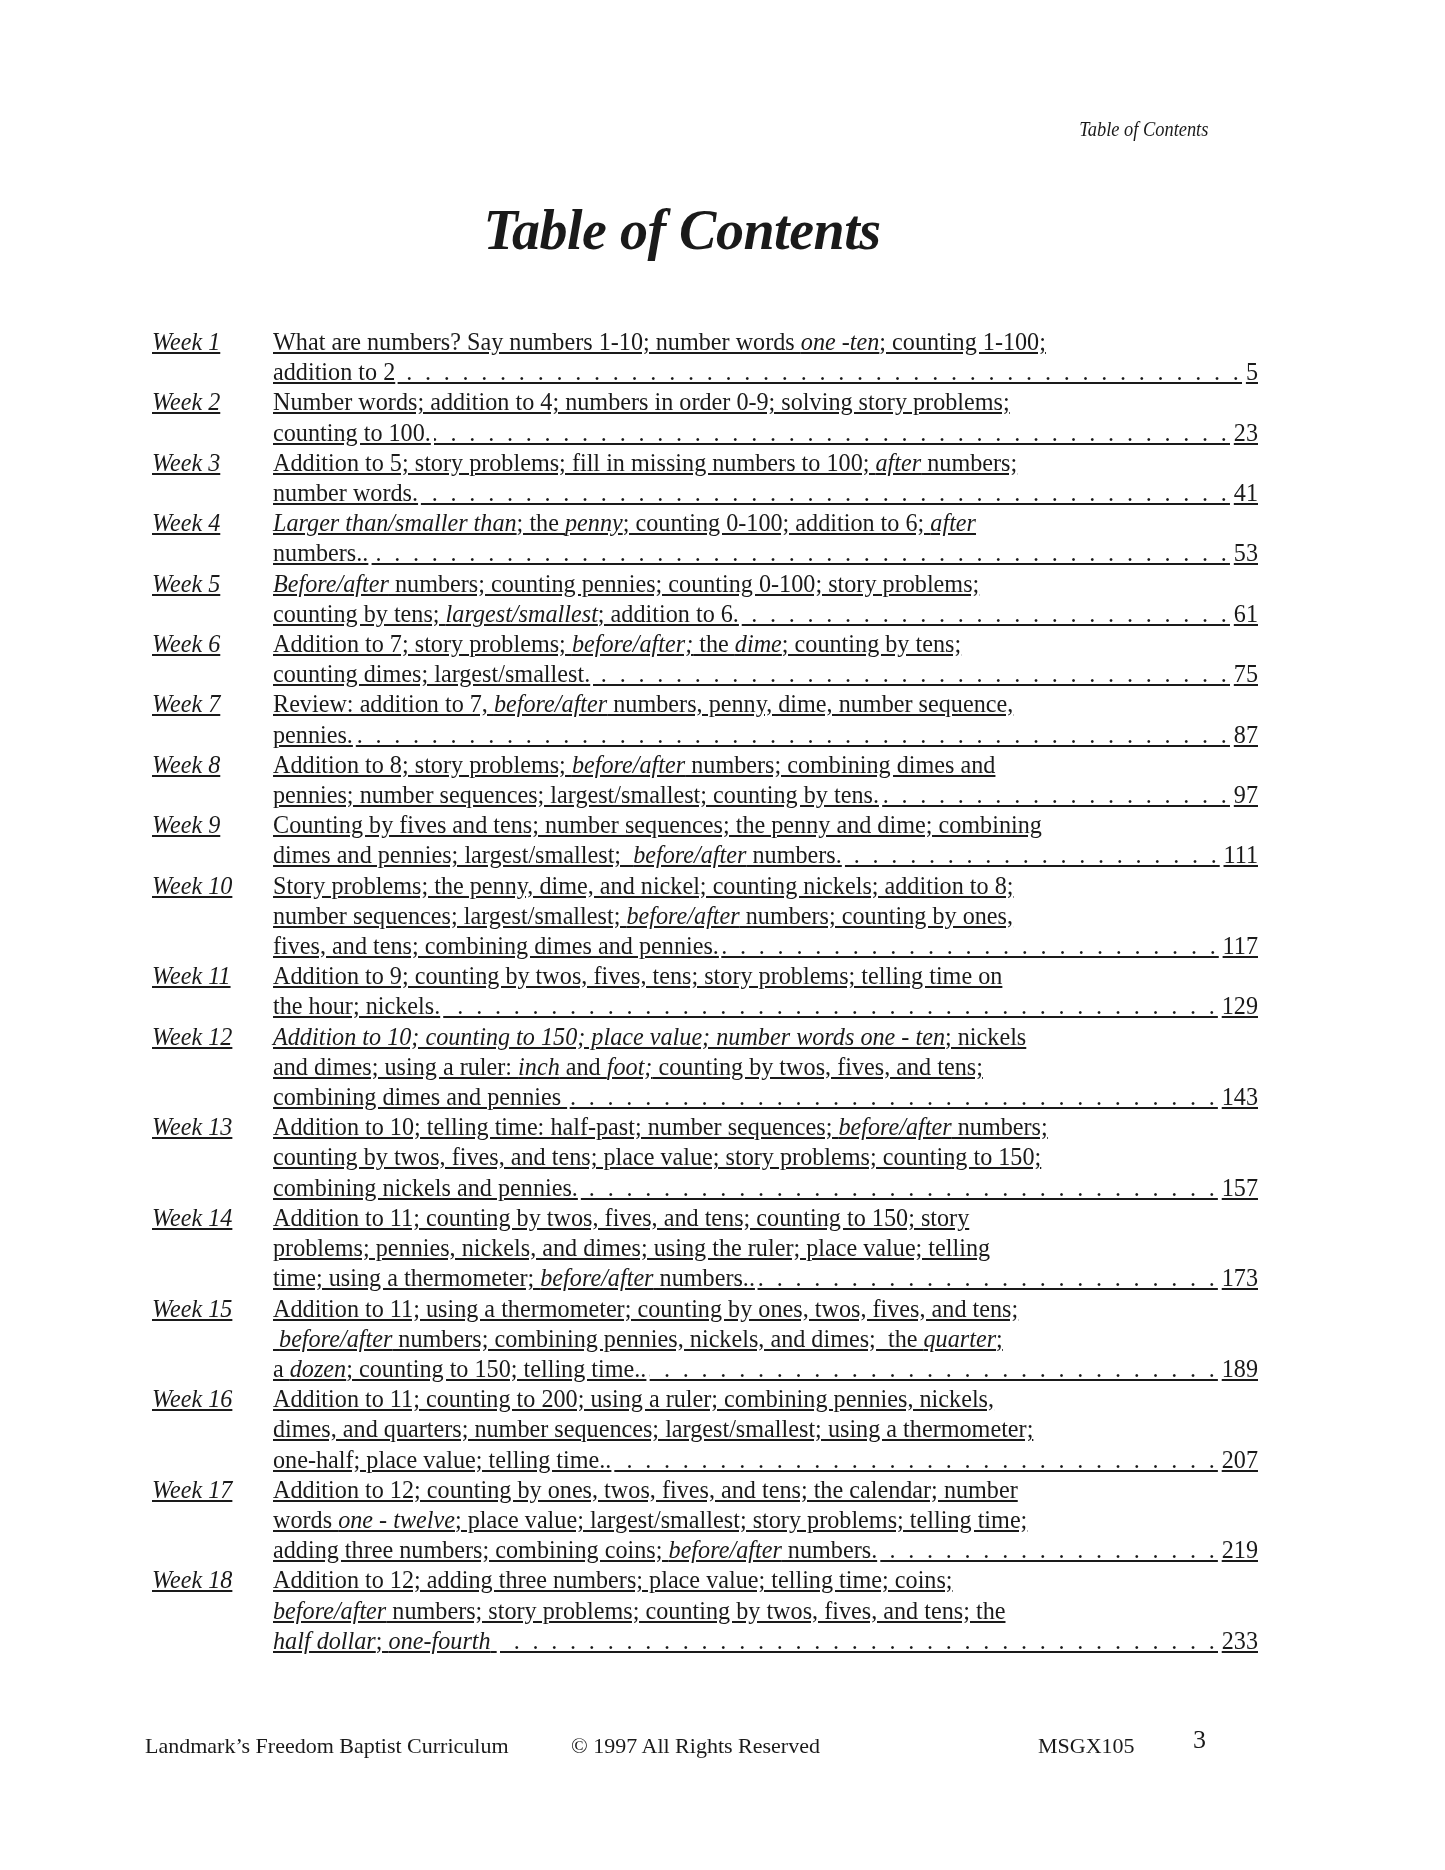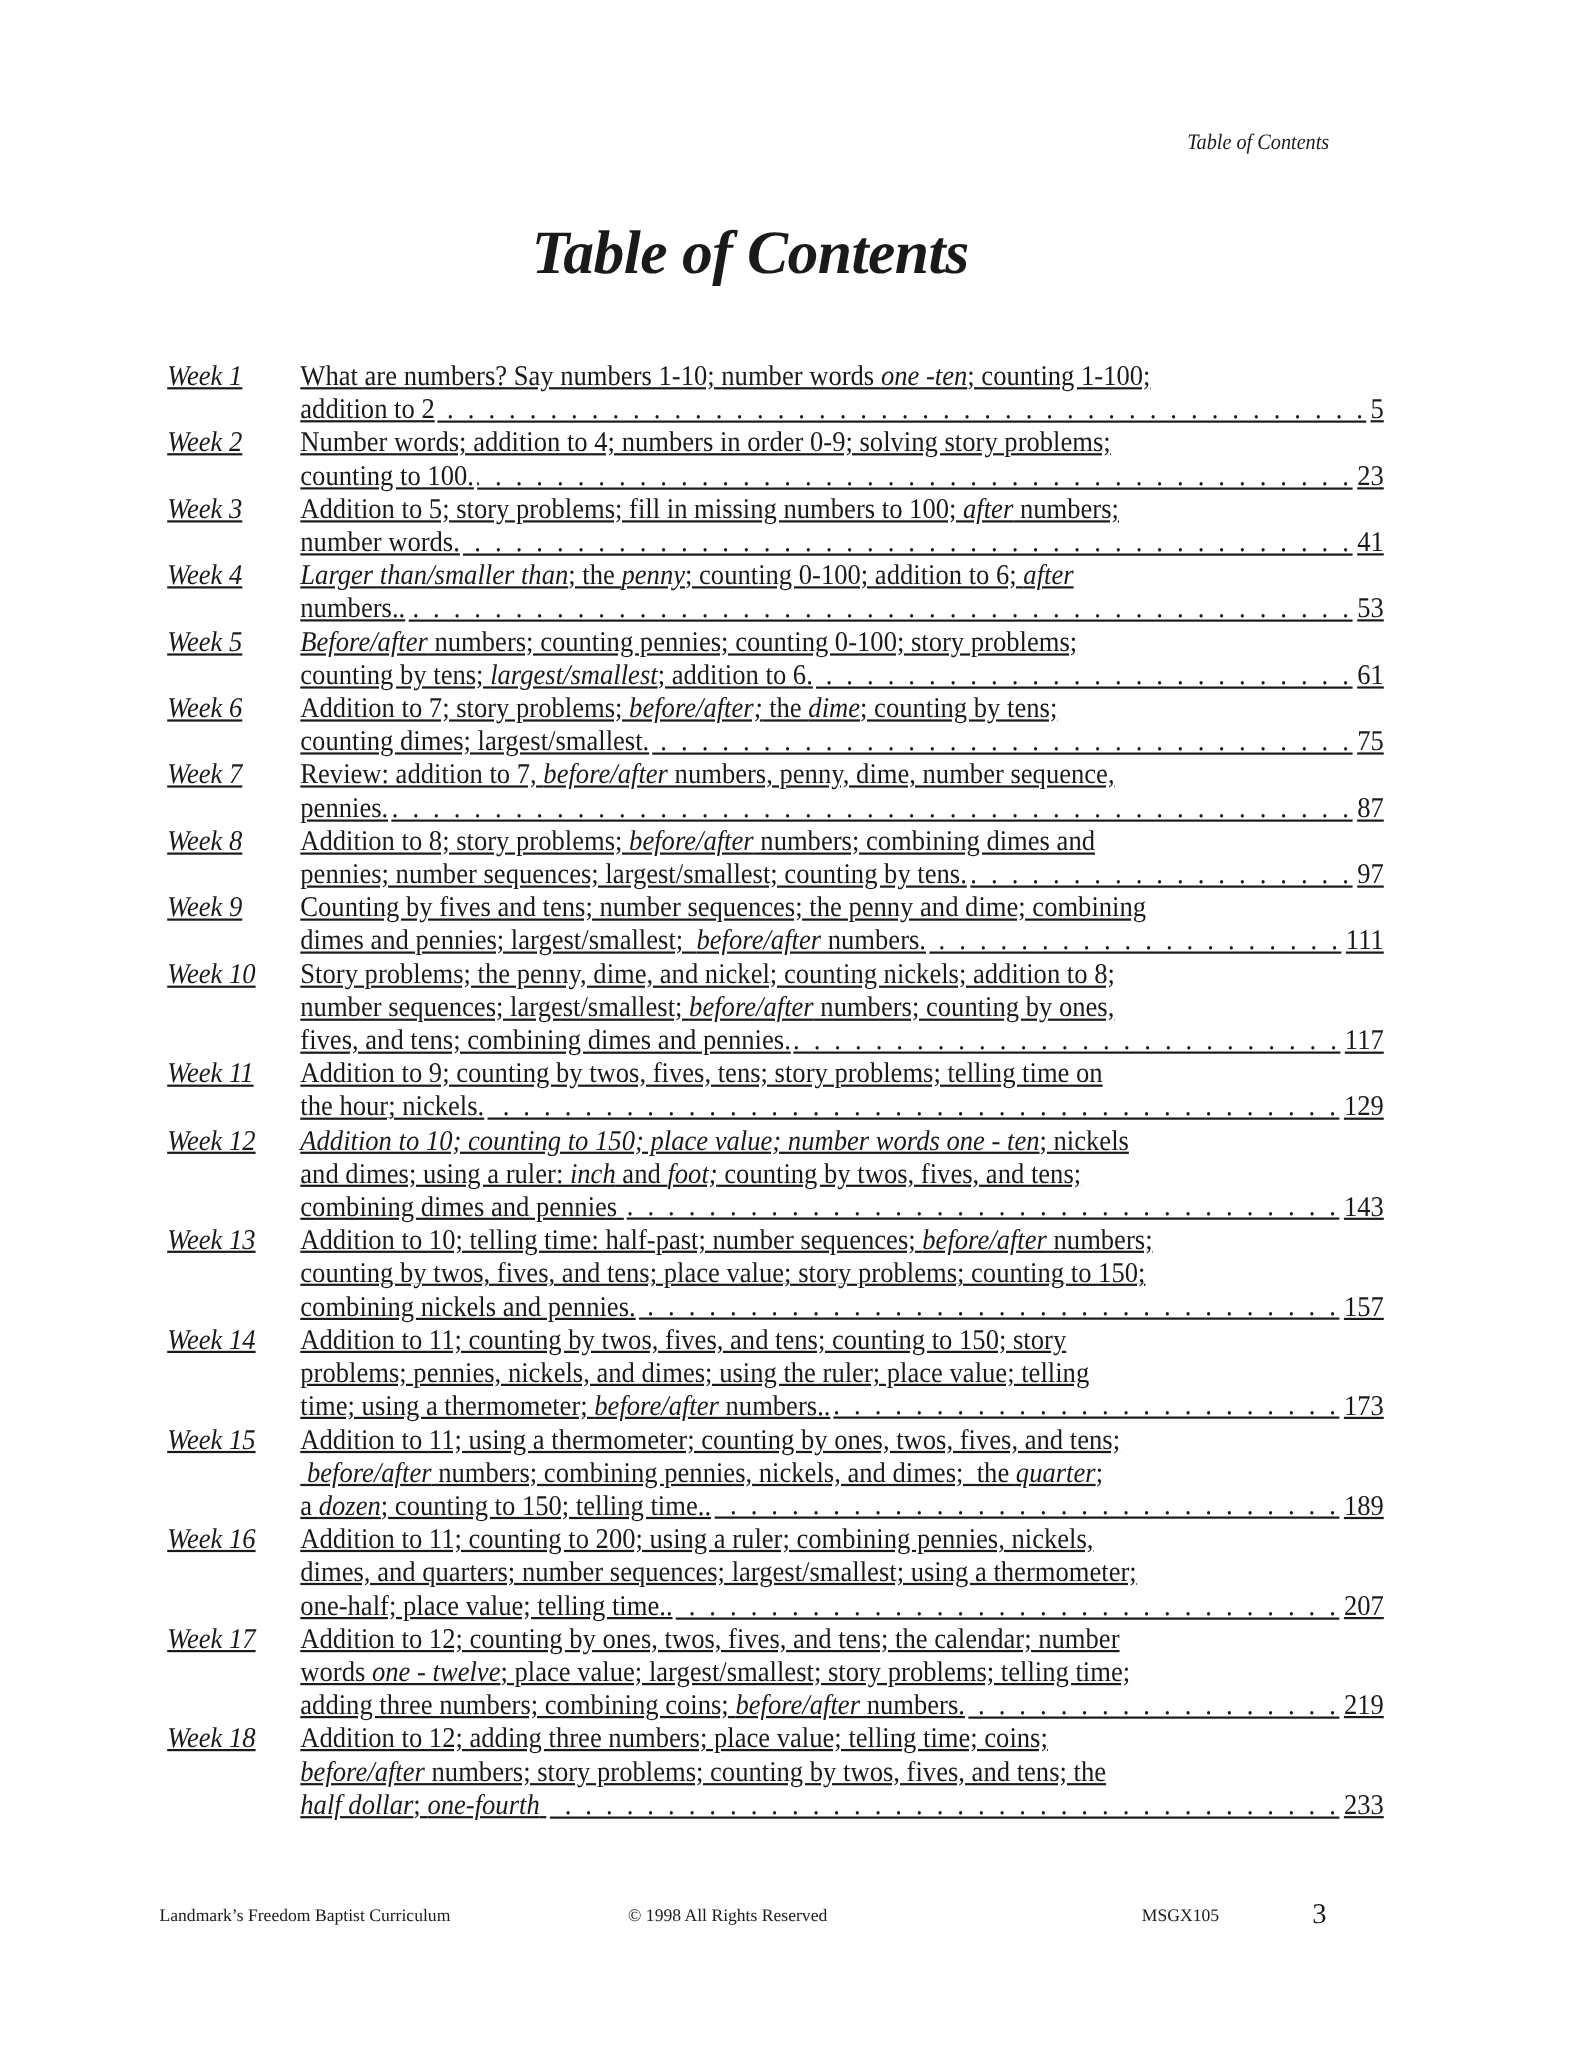--- a/index.html
+++ b/index.html
@@ -14,21 +14,21 @@
   .week { width: 121px; flex: none; font-style: italic; font-size: 26px; line-height: 30.2px;
           white-space: nowrap; }
   .desc { flex: 1; }
   .line2 { font-size: 26px; line-height: 30.2px; white-space: nowrap; display: flex;
            width: 985px; }
   .line2 .inner { display: flex; width: 100%; }
   .line2 .leader { flex: 1; overflow: hidden; white-space: nowrap; margin: 0 4px 0 3px;
                    font-size: 22px; letter-spacing: 0px; }
   .line2 .pg { flex: none; }
   .it { font-style: italic; }
-  .footer { position: absolute; top: 1733px; font-size: 16px; }
+  .footer { position: absolute; top: 1733px; font-size: 22px; }
   .footer.left { left: 145px; }
   .footer.mid { left: 571px; }
   .footer.right { left: 1038px; }
   .footer.page { left: 1193px; top: 1725px; font-size: 26px; }
 </style>
 </head>
 <body>
 
 <div class="running-head">Table of Contents</div>
 <h1 class="title" style="margin:0;">Table of Contents</h1>
@@ -376,15 +376,15 @@
             <span class="txt" style="white-space: pre;"><span class="it">half dollar</span><span>; </span><span class="it">one-fourth</span><span> </span></span>
             <span class="leader" style="letter-spacing: 3.6px; font-size: 26px; text-align: right; direction: rtl;"> . . . . . . . . . . . . . . . . . . . . . . . . . . . . . . . . . . . . . . . . . . . . . . . . . . . . . . . . . . . . . . . . . . . . . . . . . . . . . . . . . . . . . . . . . . . . . . . . . . . . . . . . . . . . . . . . . . . . . . . .</span>
             <span class="pg">233</span>
           </div>
         </div>
       </div>
     </div>
   </div>
 
 <div class="footer left">Landmark’s Freedom Baptist Curriculum</div>
-<div class="footer mid">© 1998  All Rights Reserved</div>
+<div class="footer mid">© 1997  All Rights Reserved</div>
 <div class="footer right">MSGX105</div>
 <div class="footer page">3</div>
 
 </body></html>

